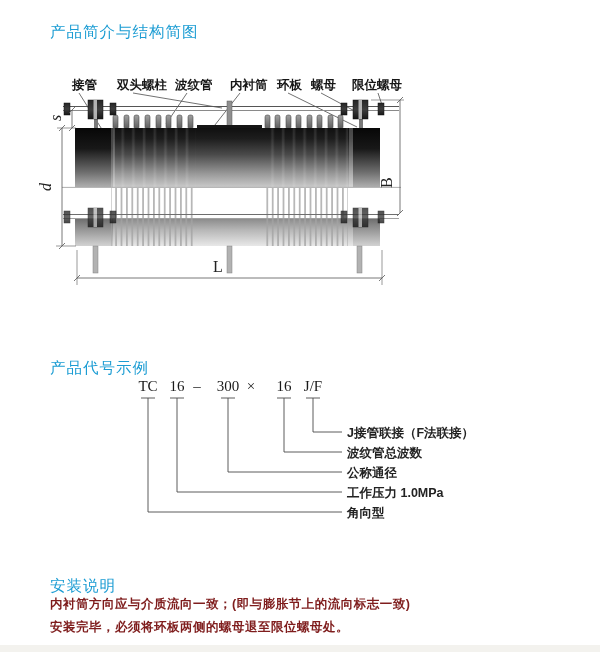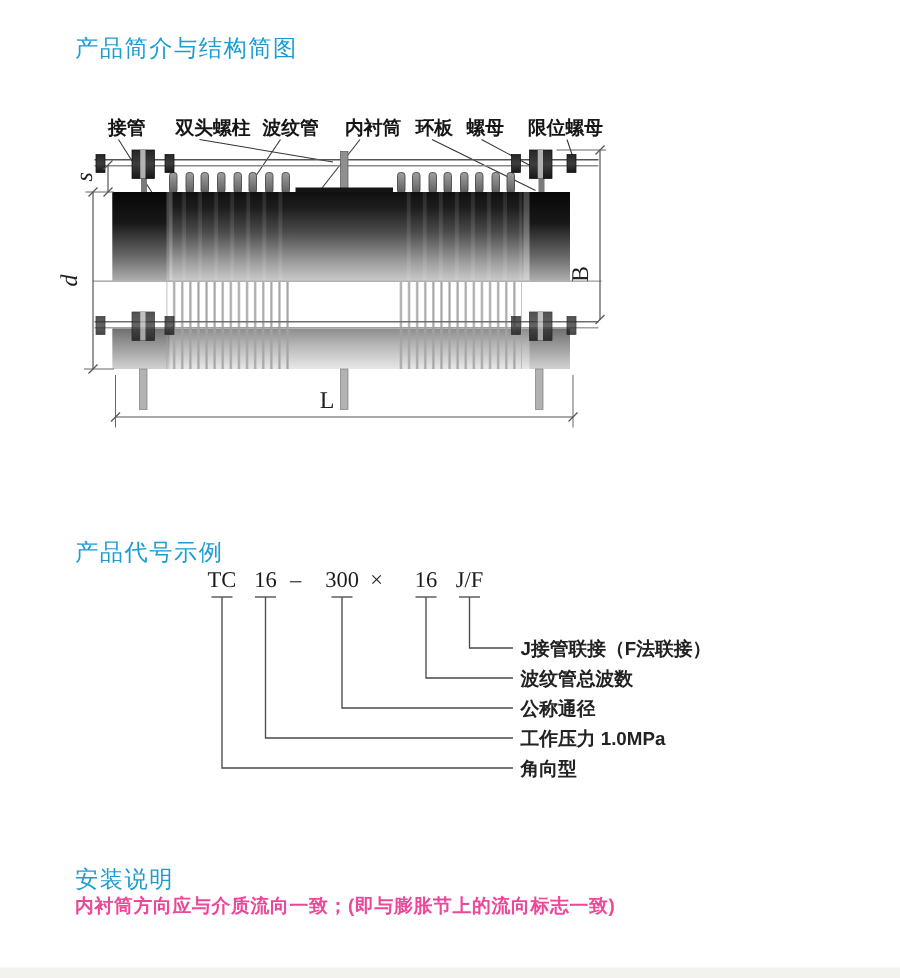--- a/index.html
+++ b/index.html
@@ -5,21 +5,21 @@
   html,body{margin:0;padding:0;}
   body{width:600px;height:652px;background:#fefefe;position:relative;overflow:hidden;
        font-family:"Liberation Sans","DejaVu Sans",sans-serif;}
   .page{position:absolute;inset:0;background:#ffffff;}
   .sec-title{position:absolute;left:38px;margin:12px;font-size:15.5px;font-weight:normal;
              letter-spacing:1px;color:#1b9cd3;}
   #title-intro{top:10px;}
   #title-code{top:346px;}
   #title-install{top:564px;}
   .install-line{position:absolute;left:50px;margin:0;font-size:12.5px;font-weight:bold;
-                color:#ec4899;letter-spacing:0.5px;white-space:nowrap;}
+                color:#7f1d1d;letter-spacing:0.5px;white-space:nowrap;}
   #install-line-0{top:596px;}
   #install-line-1{top:619px;}
   svg{position:absolute;left:0;}
   #structure-svg{top:60px;}
   #code-svg{top:370px;}
   .part-label{font-family:"Liberation Sans","DejaVu Sans",sans-serif;font-size:12.5px;
               font-weight:bold;fill:#161616;}
   .dim-label{font-family:"Liberation Serif","DejaVu Serif",serif;font-size:16px;fill:#222;}
   .dim-italic{font-style:italic;}
   .code-token{font-family:"Liberation Serif","DejaVu Serif",serif;font-size:15px;fill:#1a1a1a;}
@@ -236,15 +236,16 @@
     <text class="legend-label" x="347" y="66.5">J接管联接（F法联接）</text>
     <text class="legend-label" x="347" y="86.5">波纹管总波数</text>
     <text class="legend-label" x="347" y="106.5">公称通径</text>
     <text class="legend-label" x="347" y="126.5">工作压力 1.0MPa</text>
     <text class="legend-label" x="347" y="146.5">角向型</text>
   </svg>
 
   <h2 class="sec-title" id="title-install" style="color: rgb(27, 156, 211); text-align: center;">安装说明</h2>
 
   <p class="install-line" id="install-line-0">内衬筒方向应与介质流向一致；(即与膨胀节上的流向标志一致)</p>
+  <p class="install-line" id="install-line-1">安装完毕，必须将环板两侧的螺母退至限位螺母处。</p>
 
   <div class="bottom-strip"></div>
 </div>
 
 </body></html>

